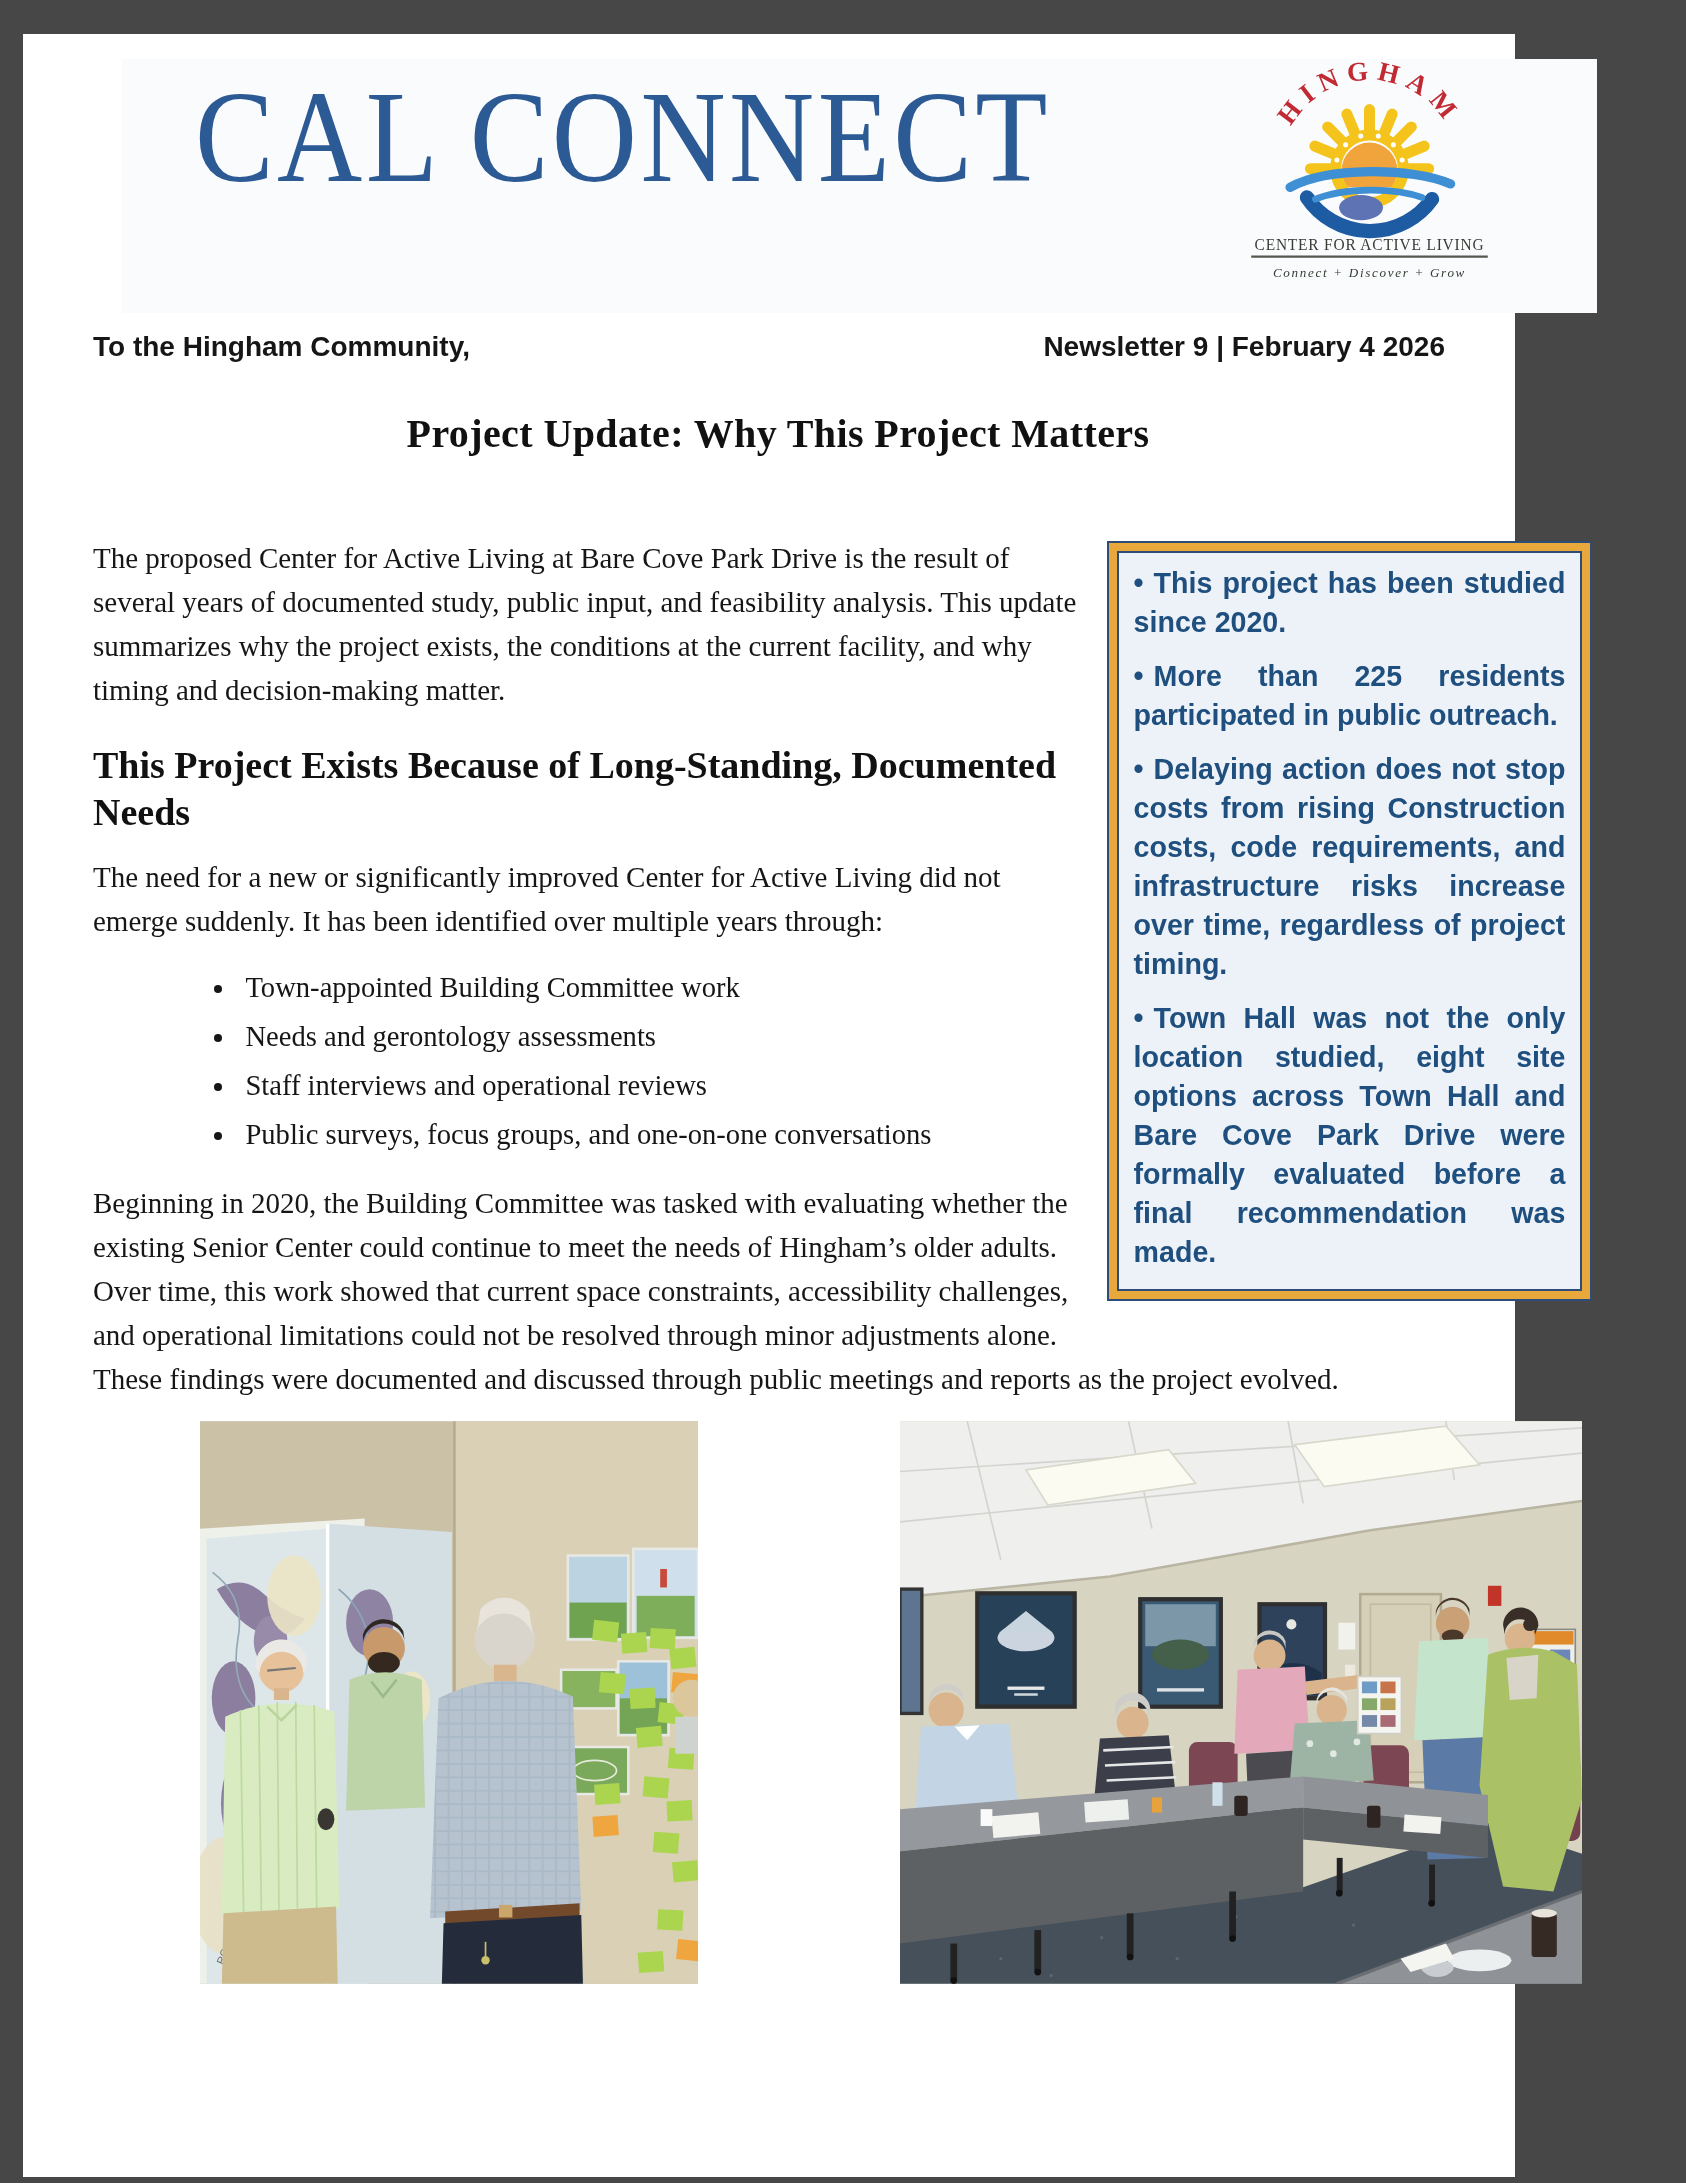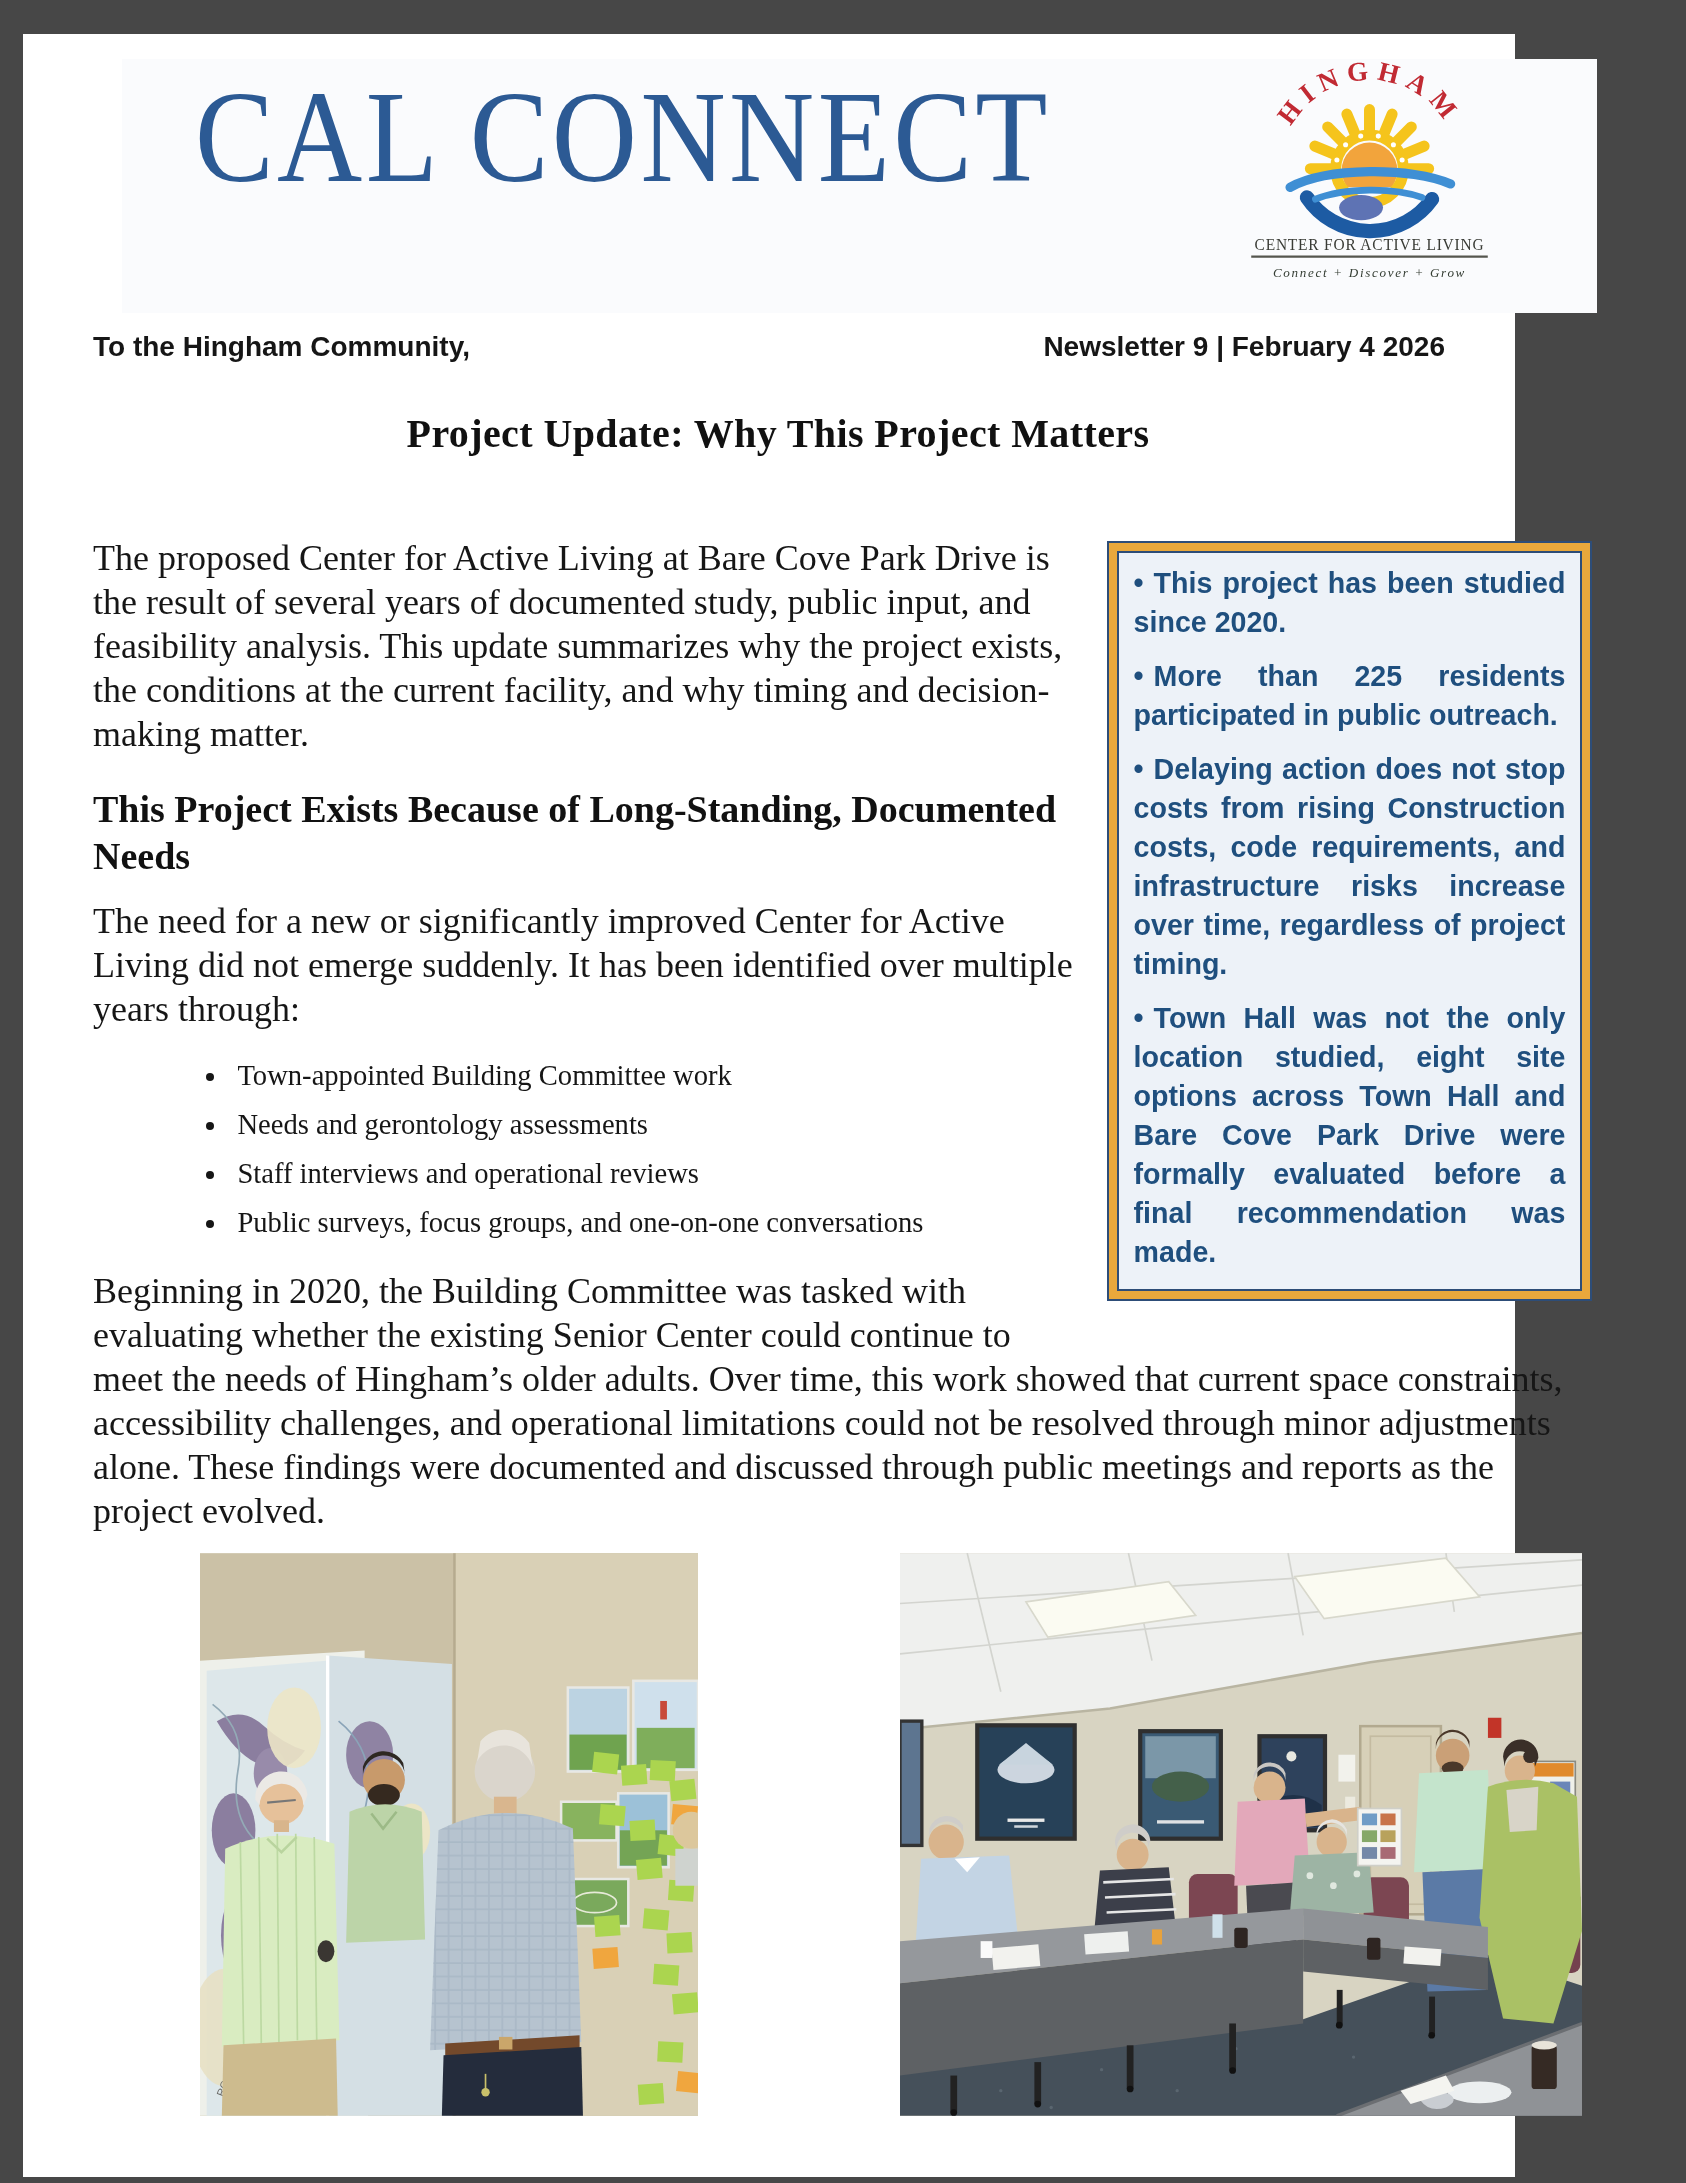--- a/index.html
+++ b/index.html
@@ -13,23 +13,23 @@
     position:absolute; left:172px; top:37px;
     font:400 118px/1 "Liberation Serif", serif; color:#2c5a94; letter-spacing:3.4px;
     transform:scaleY(1.12); transform-origin:left top; white-space:nowrap;
   }
   .logo-svg { position:absolute; left:1208px; top:8.4px; }
   .greeting { position:absolute; left:70px; top:296px; font:700 28px/1.2 "Liberation Sans", sans-serif; color:#161616; }
   .issue    { position:absolute; right:70px; top:296px; font:700 28px/1.2 "Liberation Sans", sans-serif; color:#161616; }
   .title    { position:absolute; top:369px; left:0; width:100%; margin:9px; text-align:center;
               font:700 40px/1.1 "Liberation Serif", serif; color:#111; letter-spacing:0.4px; }
   .article  { position:absolute; left:70px; top:502px; width:1499px; }
-  p.body  { font-size:36px; line-height:44px; margin:0 0 20px; color:#161616; }
+  p.body  { font-size:29px; line-height:44px; margin:0 0 20px; color:#161616; }
   h2.section { font:700 38px/47px "Liberation Serif", serif; margin:30px 0 18.5px; color:#111; }
-  ul.blist { margin:0; padding:0 0 0 136px; }
+  ul.blist { margin:8px; padding:0 0 0 136px; }
   ul.blist li { font:400 28.6px/49px "Liberation Serif", serif; padding-left:8.4px; color:#161616; }
   p.para3 { margin-top:22px; }
   .didbox { float:right; width:485px; margin:5px 0 25px 28.6px; border:2.5px solid #2d4d78; background:#e9a83c; padding:7.6px; box-sizing:border-box; }
   .didbox-core { border:2.5px solid #2d4d78; background:#edf2f8; padding:11.8px 15px 1.7px; }
   .sb-titlewrap { text-align:center; margin:6.7px 0 15px; }
   .sb-title { display:inline-block; font:700 38px/1.05 "Liberation Sans", sans-serif; color:#b01f2d;
               border-bottom:3.4px solid #b01f2d; padding-bottom:3.4px; }
   .sb-item { font:700 28.6px/39px "Liberation Sans", sans-serif; color:#1f4f7e; text-align:justify; margin:0 0 15px; }
   .sb-b { margin-right:10px; }
   .photos { display:flex; gap:202px; margin:20px 0 0 107px; }

